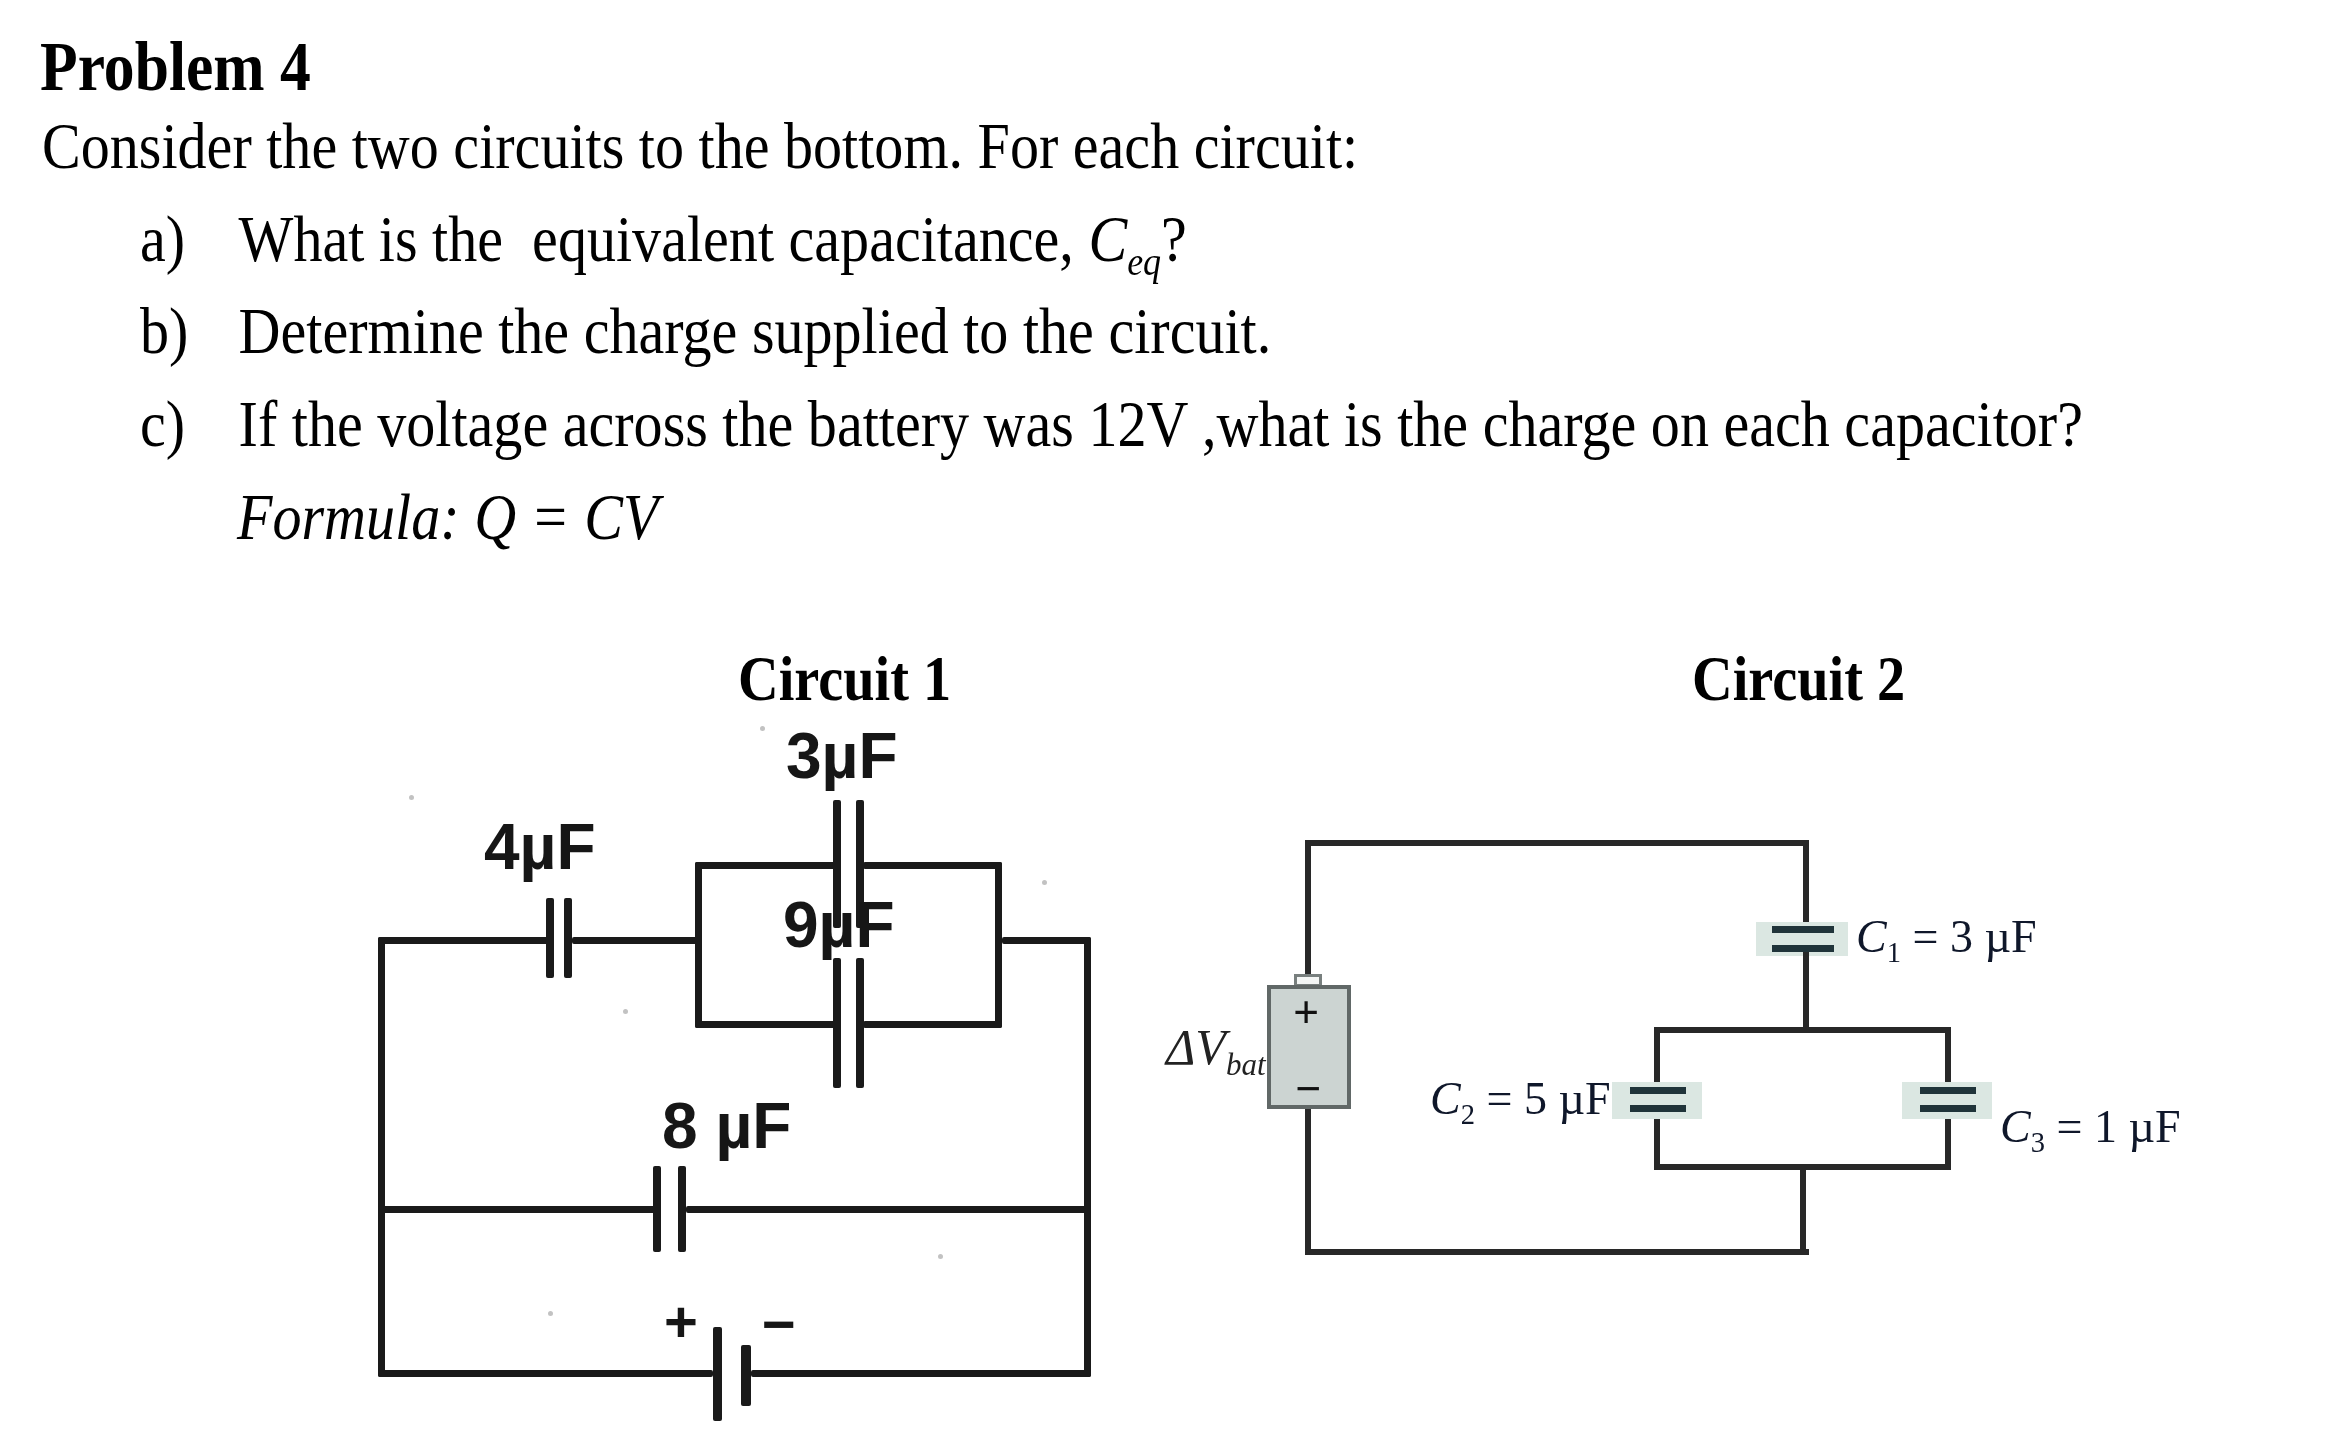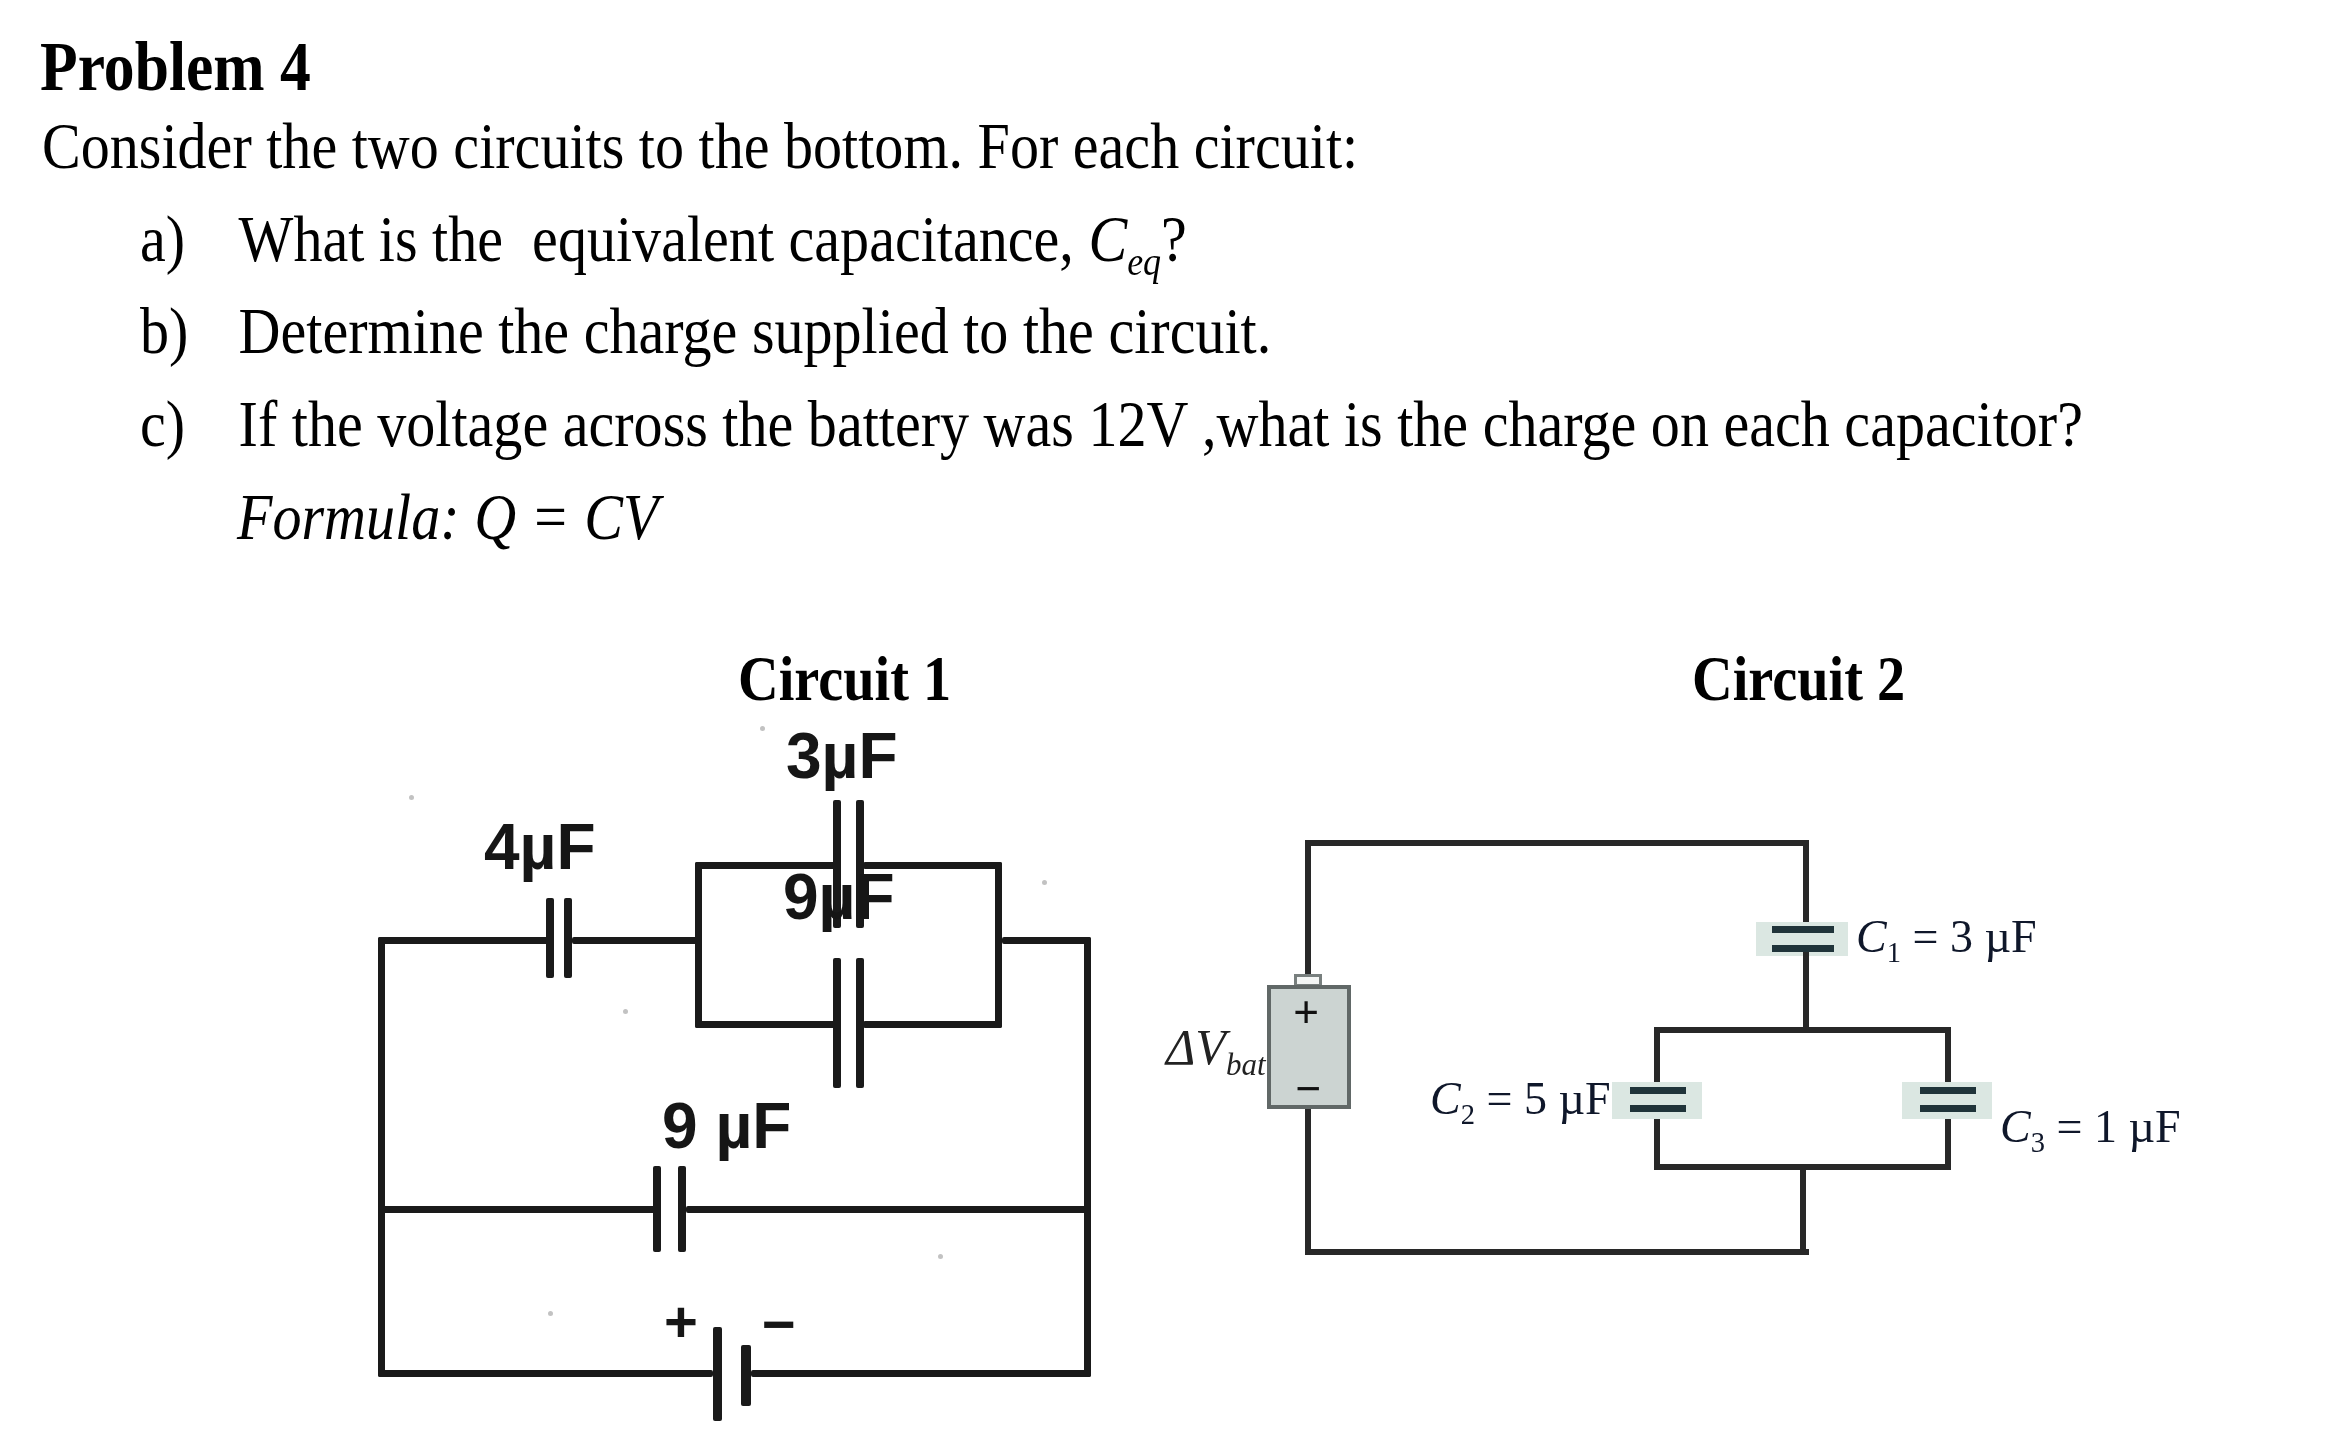--- a/index.html
+++ b/index.html
@@ -69,29 +69,29 @@
   <div class="w1" style="left:863px;top:862px;width:139px;height:7px;"></div>
   <div class="w1" style="left:695px;top:1021px;width:141px;height:7px;"></div>
   <div class="w1" style="left:863px;top:1021px;width:139px;height:7px;"></div>
 
   <div class="w1" style="left:833px;top:800px;width:8px;height:128px;"></div>
   <div class="w1" style="left:856px;top:800px;width:8px;height:128px;"></div>
   <div class="c1label" style="left:786px;top:719px;">3µF</div>
 
   <div class="w1" style="left:833px;top:958px;width:8px;height:130px;"></div>
   <div class="w1" style="left:856px;top:958px;width:8px;height:130px;"></div>
-  <div class="c1label" style="left:783px;top:860px;">9µF</div>
+  <div class="c1label" style="left:783px;top:888px;">9µF</div>
 
   <div class="w1" style="left:1002px;top:937px;width:89px;height:7px;"></div>
 
   <div class="w1" style="left:378px;top:1206px;width:278px;height:7px;"></div>
   <div class="w1" style="left:653px;top:1166px;width:8px;height:86px;"></div>
   <div class="w1" style="left:678px;top:1166px;width:8px;height:86px;"></div>
   <div class="w1" style="left:686px;top:1206px;width:405px;height:7px;"></div>
-  <div class="c1label" style="left:662px;top:1089px;">9 µF</div>
+  <div class="c1label" style="left:662px;top:1089px;">8 µF</div>
 
   <div class="w1" style="left:378px;top:1370px;width:335px;height:7px;"></div>
   <div class="w1" style="left:713px;top:1327px;width:9px;height:94px;"></div>
   <div class="w1" style="left:741px;top:1345px;width:10px;height:61px;"></div>
   <div class="w1" style="left:751px;top:1370px;width:340px;height:7px;"></div>
   <div class="c1sign" style="left:664px;top:1288px;">+</div>
   <div class="c1sign" style="left:762px;top:1290px;">−</div>
 
   <div class="speck" style="left:409px;top:795px;"></div>
   <div class="speck" style="left:760px;top:726px;"></div>

